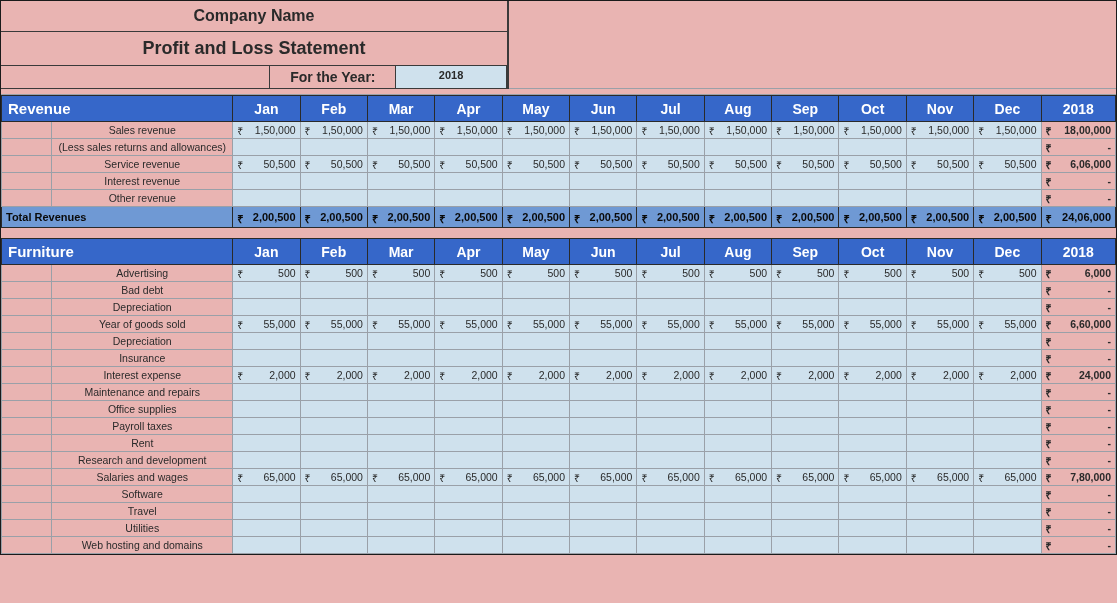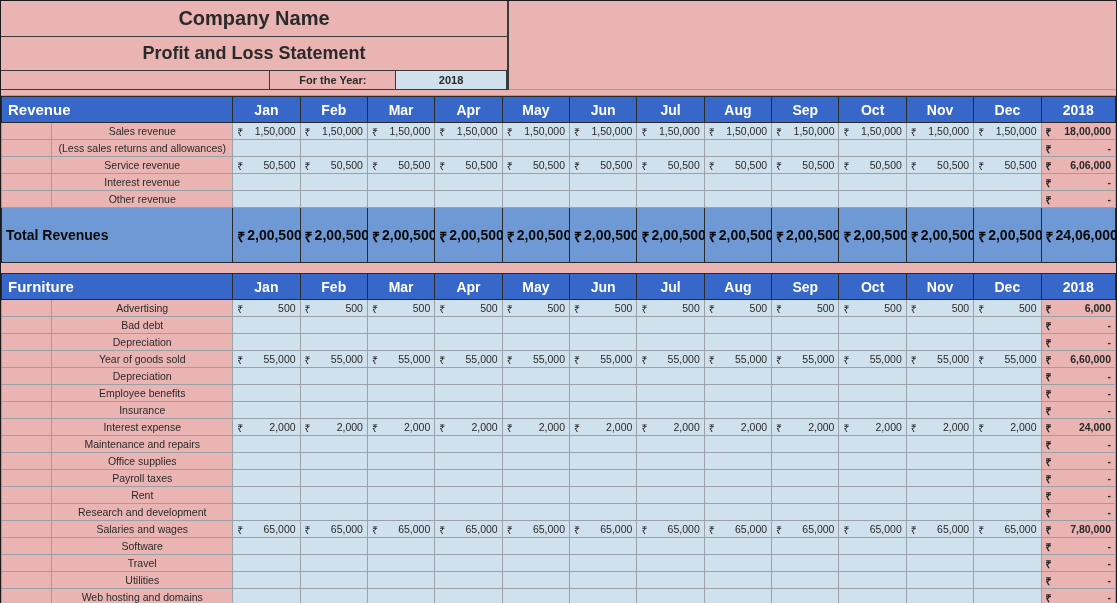--- a/index.html
+++ b/index.html
@@ -26,25 +26,25 @@
   }
   .sheet{border:1px solid #1a1a1a;}
   .top-row{display:flex;}
   .top-left{width:508px;border-right:2px solid #3a3a3a;}
   .top-right{flex:1;background:var(--pink);border-bottom:1px solid var(--border-light);}
   .title-box{
     text-align:center;font-weight:700;padding:6px 0;
     border:1px solid #3a3a3a;border-top:none;border-left:none;border-right:none;
     background:var(--pink);
   }
-  .company{font-size:20px;}
+  .company{font-size:16px;}
   .subtitle{font-size:18px;}
   .year-row{display:flex;border-bottom:1px solid #3a3a3a;}
   .year-row .ylabel{
-    width:397px;text-align:center;font-size:11px;font-weight:600;
+    width:397px;text-align:center;font-size:14px;font-weight:600;
     padding:3px 0;background:var(--pink);border-right:1px solid #3a3a3a;
   }
   .year-row .yval{
     width:111px;text-align:center;font-size:11px;font-weight:600;
     padding:3px 0;background:var(--lightblue);border-right:1px solid #3a3a3a;
   }
   .spacer{height:6px;background:var(--pink);border-bottom:1px solid var(--border-light);}
   .gap{height:10px;background:var(--pink);}
 
   table{border-collapse:collapse;width:100%;table-layout:fixed;}
@@ -70,21 +70,21 @@
   tr.data td.ind{background:var(--pink);border-right:none;}
   tr.data td.ind2{background:var(--pink);border-left:none;}
   tr.data td.row-label{background:var(--pink);text-align:center;}
   tr.data td.cell{background:var(--lightblue);text-align:right;position:relative;padding-left:14px;}
   tr.data td.cell .cur{position:absolute;left:4px;}
   tr.data td.yearcell{background:var(--pink);text-align:right;font-weight:600;position:relative;padding-left:14px;}
   tr.data td.yearcell .cur{position:absolute;left:4px;font-weight:600;}
 
   tr.total td{
     border:1px solid #2a2a2a;background:var(--blue-total);font-weight:700;
-    font-size:14px;padding:19px 4px;height:19px;color:#0a0a0a;
+    font-size:11px;padding:4px 4px;height:19px;color:#0a0a0a;
   }
   tr.total td.tot-label{text-align:left;}
   tr.total td.cell{text-align:right;position:relative;padding-left:14px;}
   tr.total td.cell .cur{position:absolute;left:4px;}
   tr.total td.yearcell{text-align:right;position:relative;padding-left:14px;}
   tr.total td.yearcell .cur{position:absolute;left:4px;}
 
   .dash{letter-spacing:0;}
 </style>
 </head>
@@ -376,38 +376,20 @@
           <td class="cell"></td>
           <td class="cell"></td>
           <td class="cell"></td>
           <td class="cell"></td>
           <td class="cell"></td>
           <td class="yearcell"><span class="cur">₹</span><span class="dash">-</span></td>
         </tr>
         <tr class="data">
           <td class="ind"></td>
           <td class="ind2"></td>
-          <td class="row-label">Employee benefits</td>
-          <td class="cell"></td>
-          <td class="cell"></td>
-          <td class="cell"></td>
-          <td class="cell"></td>
-          <td class="cell"></td>
-          <td class="cell"></td>
-          <td class="cell"></td>
-          <td class="cell"></td>
-          <td class="cell"></td>
-          <td class="cell"></td>
-          <td class="cell"></td>
-          <td class="cell"></td>
-          <td class="yearcell"><span class="cur">₹</span><span class="dash">-</span></td>
-        </tr>
-        <tr class="data">
-          <td class="ind"></td>
-          <td class="ind2"></td>
           <td class="row-label">Insurance</td>
           <td class="cell"></td>
           <td class="cell"></td>
           <td class="cell"></td>
           <td class="cell"></td>
           <td class="cell"></td>
           <td class="cell"></td>
           <td class="cell"></td>
           <td class="cell"></td>
           <td class="cell"></td>

